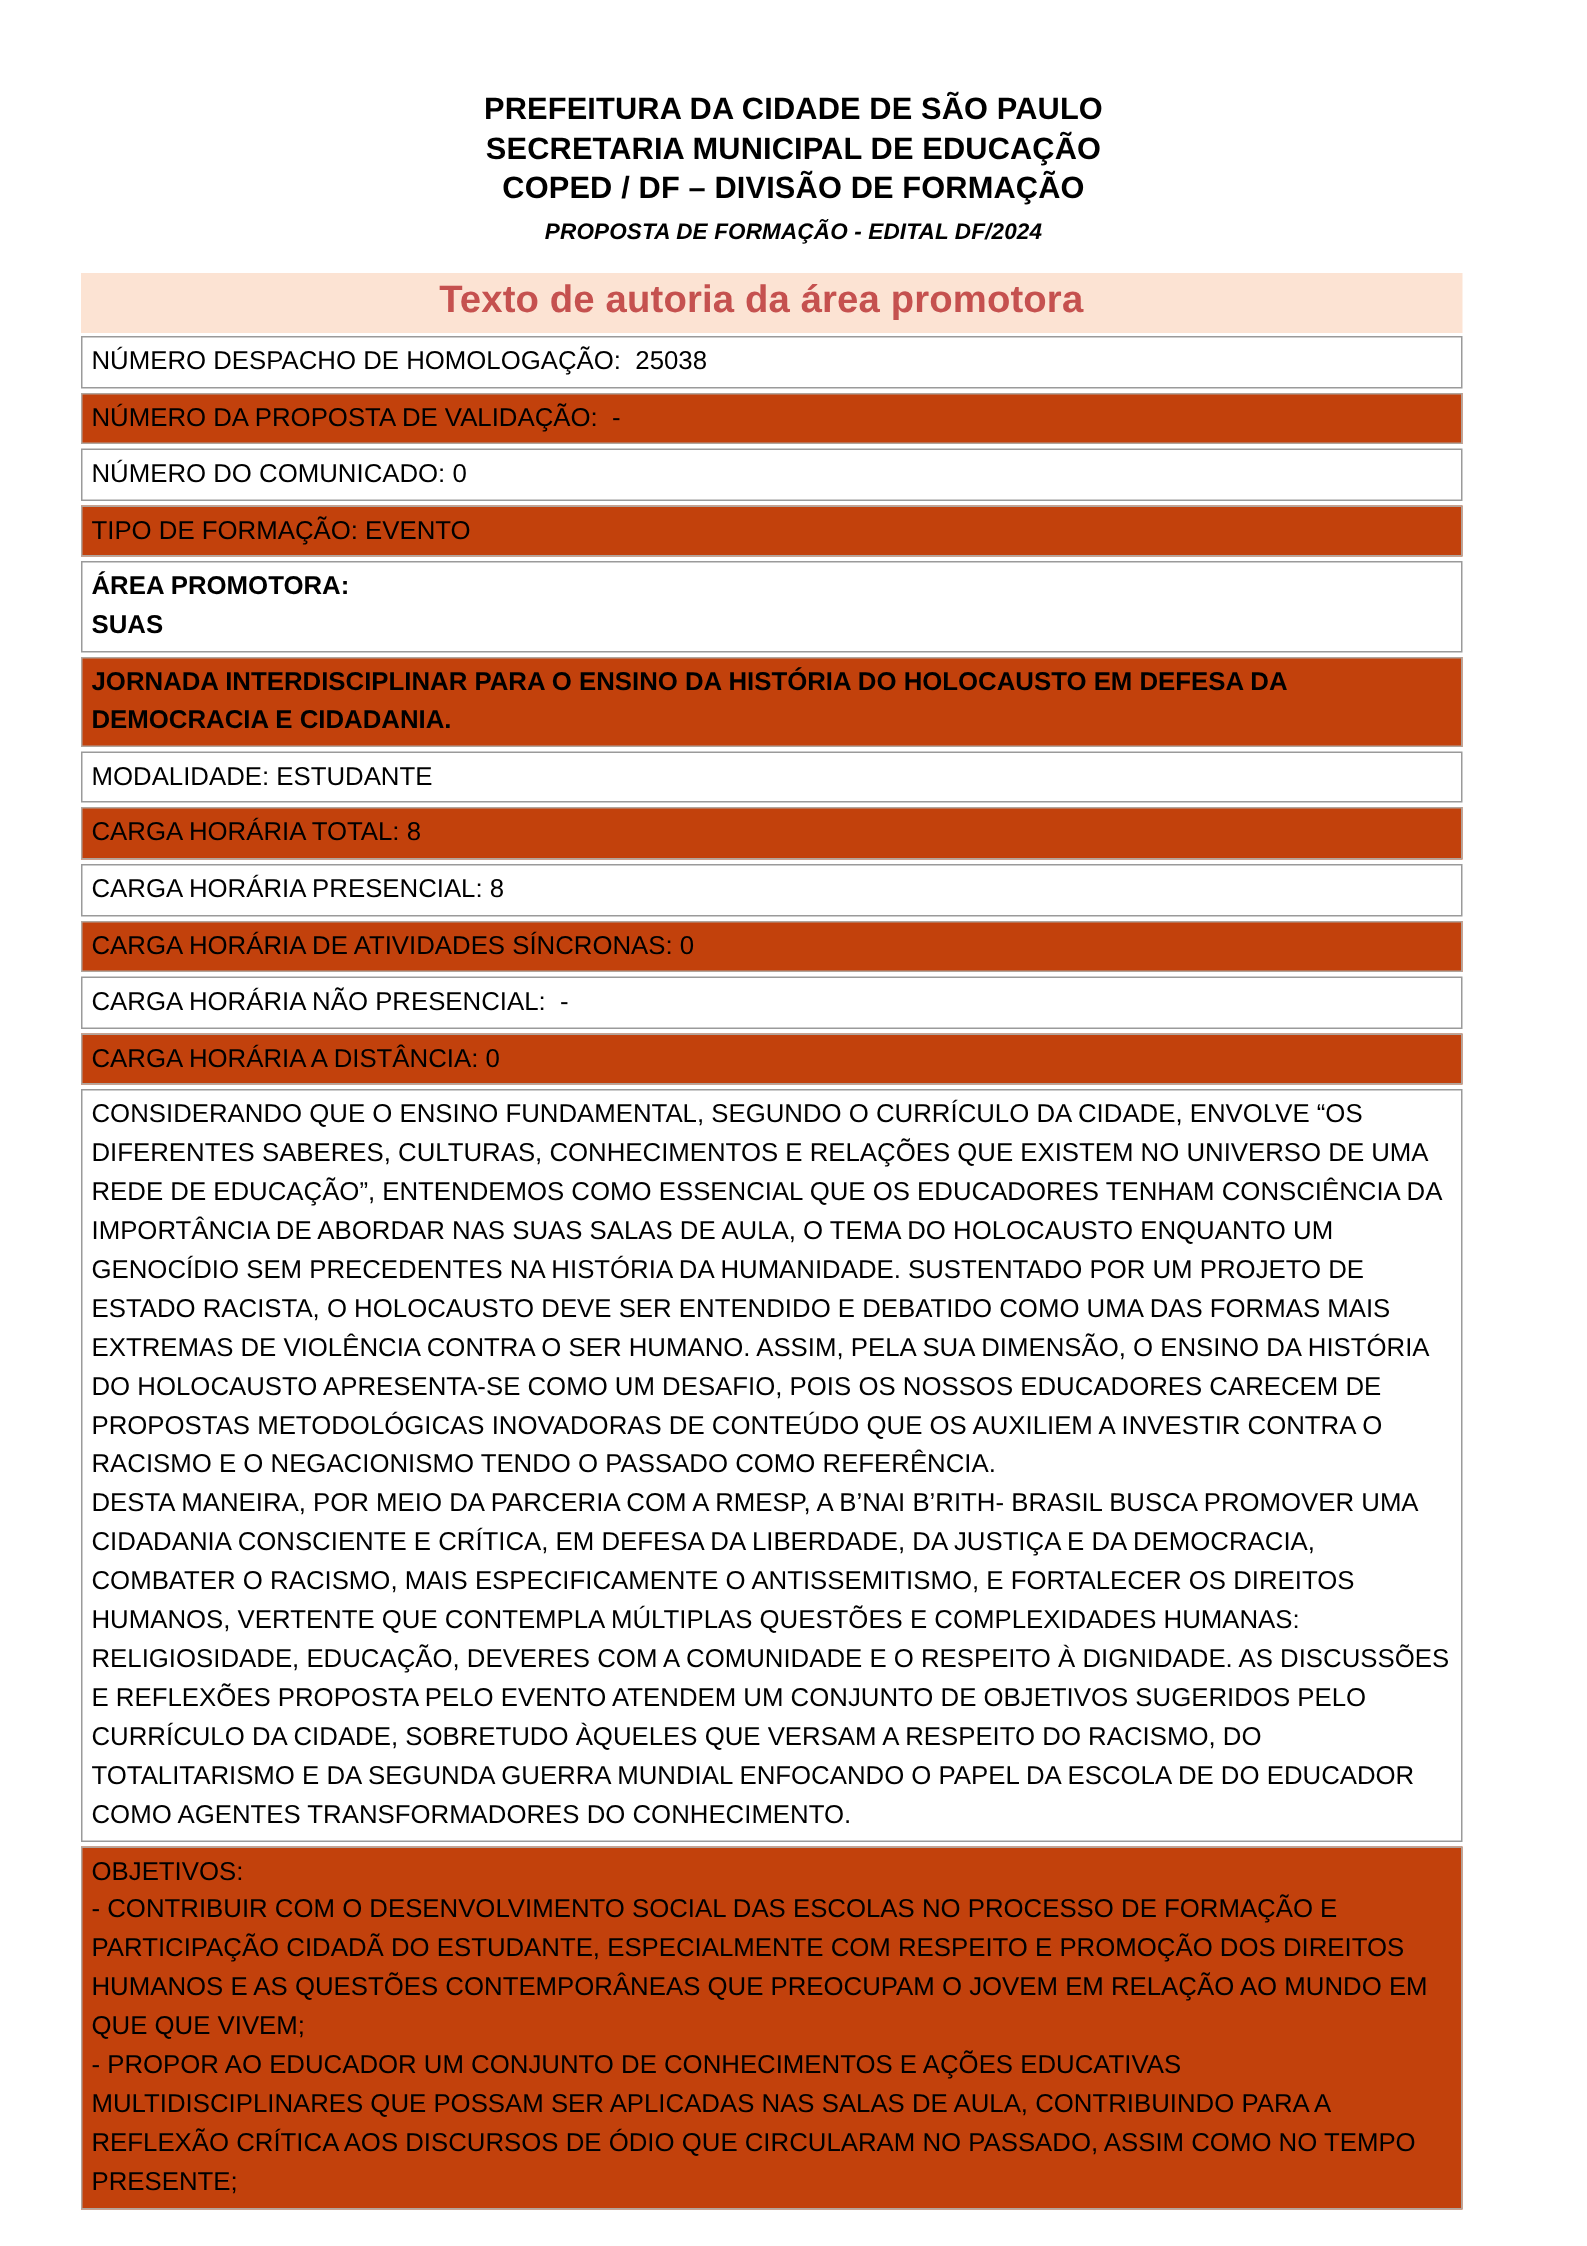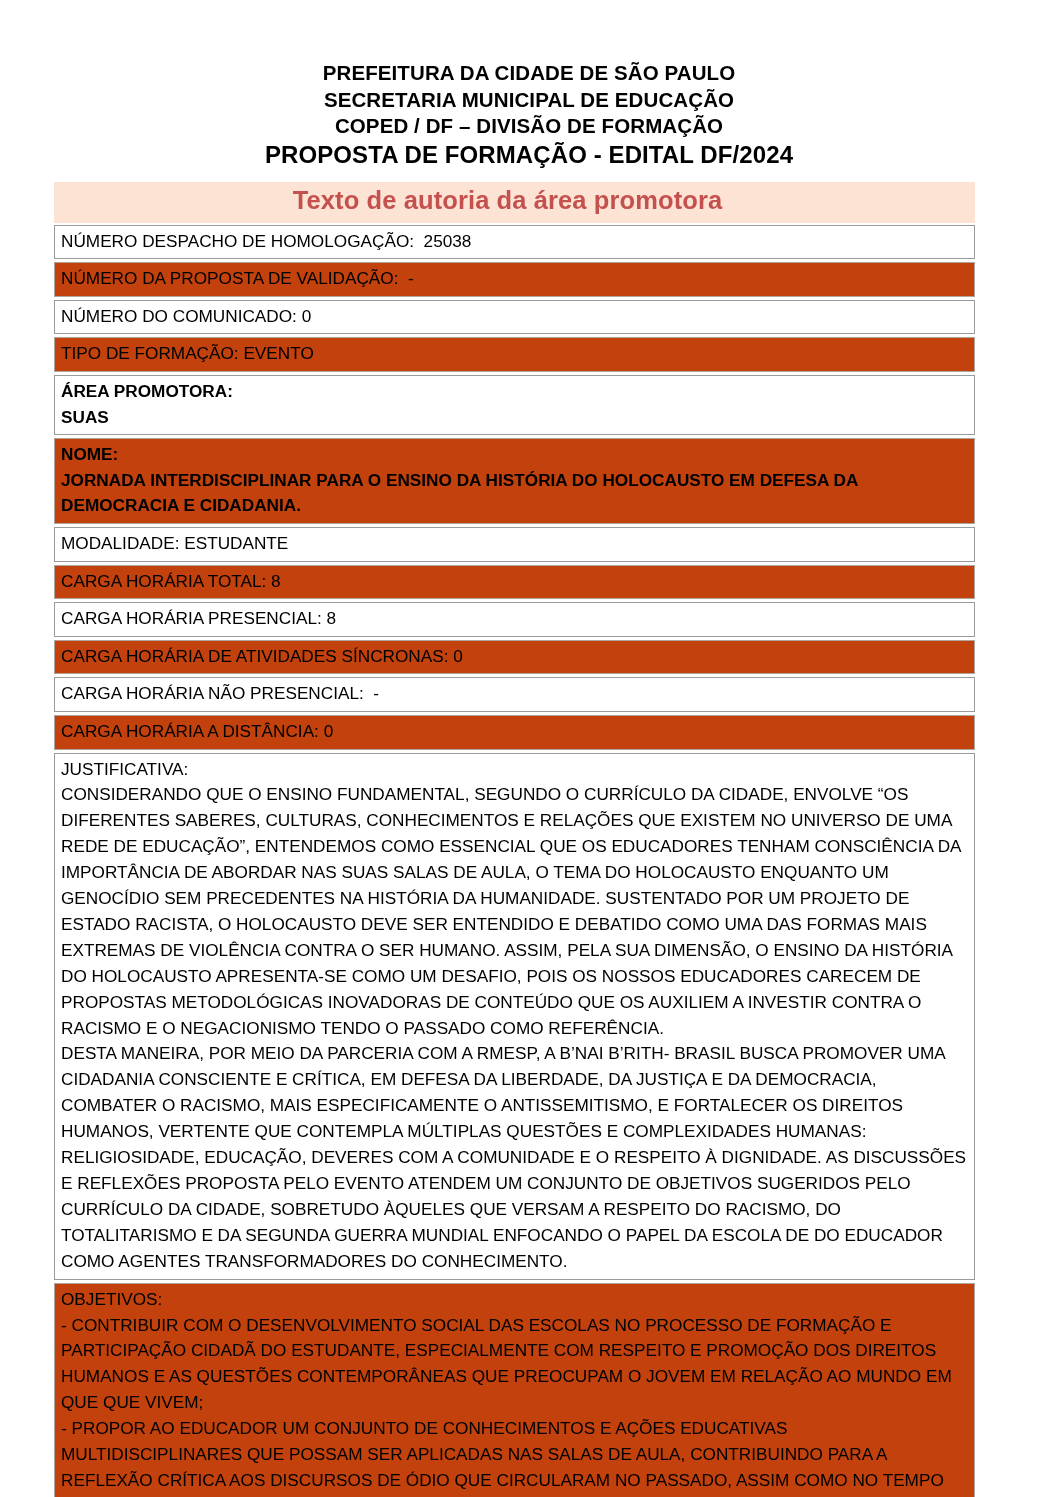--- a/index.html
+++ b/index.html
@@ -36,22 +36,23 @@
     text-align: center;
   }
   .doc-header .hline {
     font-size: 20.5px;
     font-weight: bold;
     letter-spacing: 0.1px;
     line-height: 26.5px;
     white-space: nowrap;
   }
   .doc-header .hline.big {
-    font-size: 24px;
+    font-size: 15px;
     line-height: 29px;
+    font-style: italic;
   }
 
   
   .doc-table {
     position: absolute;
     left: 54px;
     top: 182px;
     width: 921px;
   }
 
@@ -127,21 +128,20 @@
     <div class="row shaded">
       <span class="txt">TIPO DE FORMAÇÃO: EVENTO</span>
     </div>
 
     <div class="row bold">
       <span class="txt">ÁREA PROMOTORA:</span>
       <span class="txt">SUAS</span>
     </div>
 
     <div class="row shaded bold">
-      <span class="txt">NOME:</span>
       <span class="txt">JORNADA INTERDISCIPLINAR PARA O ENSINO DA HISTÓRIA DO HOLOCAUSTO EM DEFESA DA DEMOCRACIA E CIDADANIA.</span>
     </div>
 
     <div class="row">
       <span class="txt">MODALIDADE: ESTUDANTE</span>
     </div>
 
     <div class="row shaded">
       <span class="txt">CARGA HORÁRIA TOTAL: 8</span>
     </div>
@@ -156,21 +156,20 @@
 
     <div class="row">
       <span class="txt">CARGA HORÁRIA NÃO PRESENCIAL:  -</span>
     </div>
 
     <div class="row shaded">
       <span class="txt">CARGA HORÁRIA A DISTÂNCIA: 0</span>
     </div>
 
     <div class="row tall">
-      <span class="txt">JUSTIFICATIVA:</span>
       <span class="txt">CONSIDERANDO QUE O ENSINO FUNDAMENTAL, SEGUNDO O CURRÍCULO DA CIDADE, ENVOLVE “OS DIFERENTES SABERES, CULTURAS, CONHECIMENTOS E RELAÇÕES QUE EXISTEM NO UNIVERSO DE UMA REDE DE EDUCAÇÃO”, ENTENDEMOS COMO ESSENCIAL QUE OS EDUCADORES TENHAM CONSCIÊNCIA DA IMPORTÂNCIA DE ABORDAR NAS SUAS SALAS DE AULA, O TEMA DO HOLOCAUSTO ENQUANTO UM GENOCÍDIO SEM PRECEDENTES NA HISTÓRIA DA HUMANIDADE. SUSTENTADO POR UM PROJETO DE ESTADO RACISTA, O HOLOCAUSTO DEVE SER ENTENDIDO E DEBATIDO COMO UMA DAS FORMAS MAIS EXTREMAS DE VIOLÊNCIA CONTRA O SER HUMANO. ASSIM, PELA SUA DIMENSÃO, O ENSINO DA HISTÓRIA DO HOLOCAUSTO APRESENTA-SE COMO UM DESAFIO, POIS OS NOSSOS EDUCADORES CARECEM DE PROPOSTAS METODOLÓGICAS INOVADORAS DE CONTEÚDO QUE OS AUXILIEM A INVESTIR CONTRA O RACISMO E O NEGACIONISMO TENDO O PASSADO COMO REFERÊNCIA.</span>
       <span class="txt">DESTA MANEIRA, POR MEIO DA PARCERIA COM A RMESP, A B’NAI B’RITH- BRASIL BUSCA PROMOVER UMA CIDADANIA CONSCIENTE E CRÍTICA, EM DEFESA DA LIBERDADE, DA JUSTIÇA E DA DEMOCRACIA, COMBATER O RACISMO, MAIS ESPECIFICAMENTE O ANTISSEMITISMO, E FORTALECER OS DIREITOS HUMANOS, VERTENTE QUE CONTEMPLA MÚLTIPLAS QUESTÕES E COMPLEXIDADES HUMANAS: RELIGIOSIDADE, EDUCAÇÃO, DEVERES COM A COMUNIDADE E O RESPEITO À DIGNIDADE. AS DISCUSSÕES E REFLEXÕES PROPOSTA PELO EVENTO ATENDEM UM CONJUNTO DE OBJETIVOS SUGERIDOS PELO CURRÍCULO DA CIDADE, SOBRETUDO ÀQUELES QUE VERSAM A RESPEITO DO RACISMO, DO TOTALITARISMO E DA SEGUNDA GUERRA MUNDIAL ENFOCANDO O PAPEL DA ESCOLA DE DO EDUCADOR COMO AGENTES TRANSFORMADORES DO CONHECIMENTO.</span>
     </div>
 
     <div class="row shaded tall">
       <span class="txt">OBJETIVOS:</span>
       <span class="txt">- CONTRIBUIR COM O DESENVOLVIMENTO SOCIAL DAS ESCOLAS NO PROCESSO DE FORMAÇÃO E PARTICIPAÇÃO CIDADÃ DO ESTUDANTE, ESPECIALMENTE COM RESPEITO E PROMOÇÃO DOS DIREITOS HUMANOS E AS QUESTÕES CONTEMPORÂNEAS QUE PREOCUPAM O JOVEM EM RELAÇÃO AO MUNDO EM QUE QUE VIVEM;</span>
       <span class="txt">- PROPOR AO EDUCADOR UM CONJUNTO DE CONHECIMENTOS E AÇÕES EDUCATIVAS MULTIDISCIPLINARES QUE POSSAM SER APLICADAS NAS SALAS DE AULA, CONTRIBUINDO PARA A REFLEXÃO CRÍTICA AOS DISCURSOS DE ÓDIO QUE CIRCULARAM NO PASSADO, ASSIM COMO NO TEMPO PRESENTE;</span>
 
     </div>

